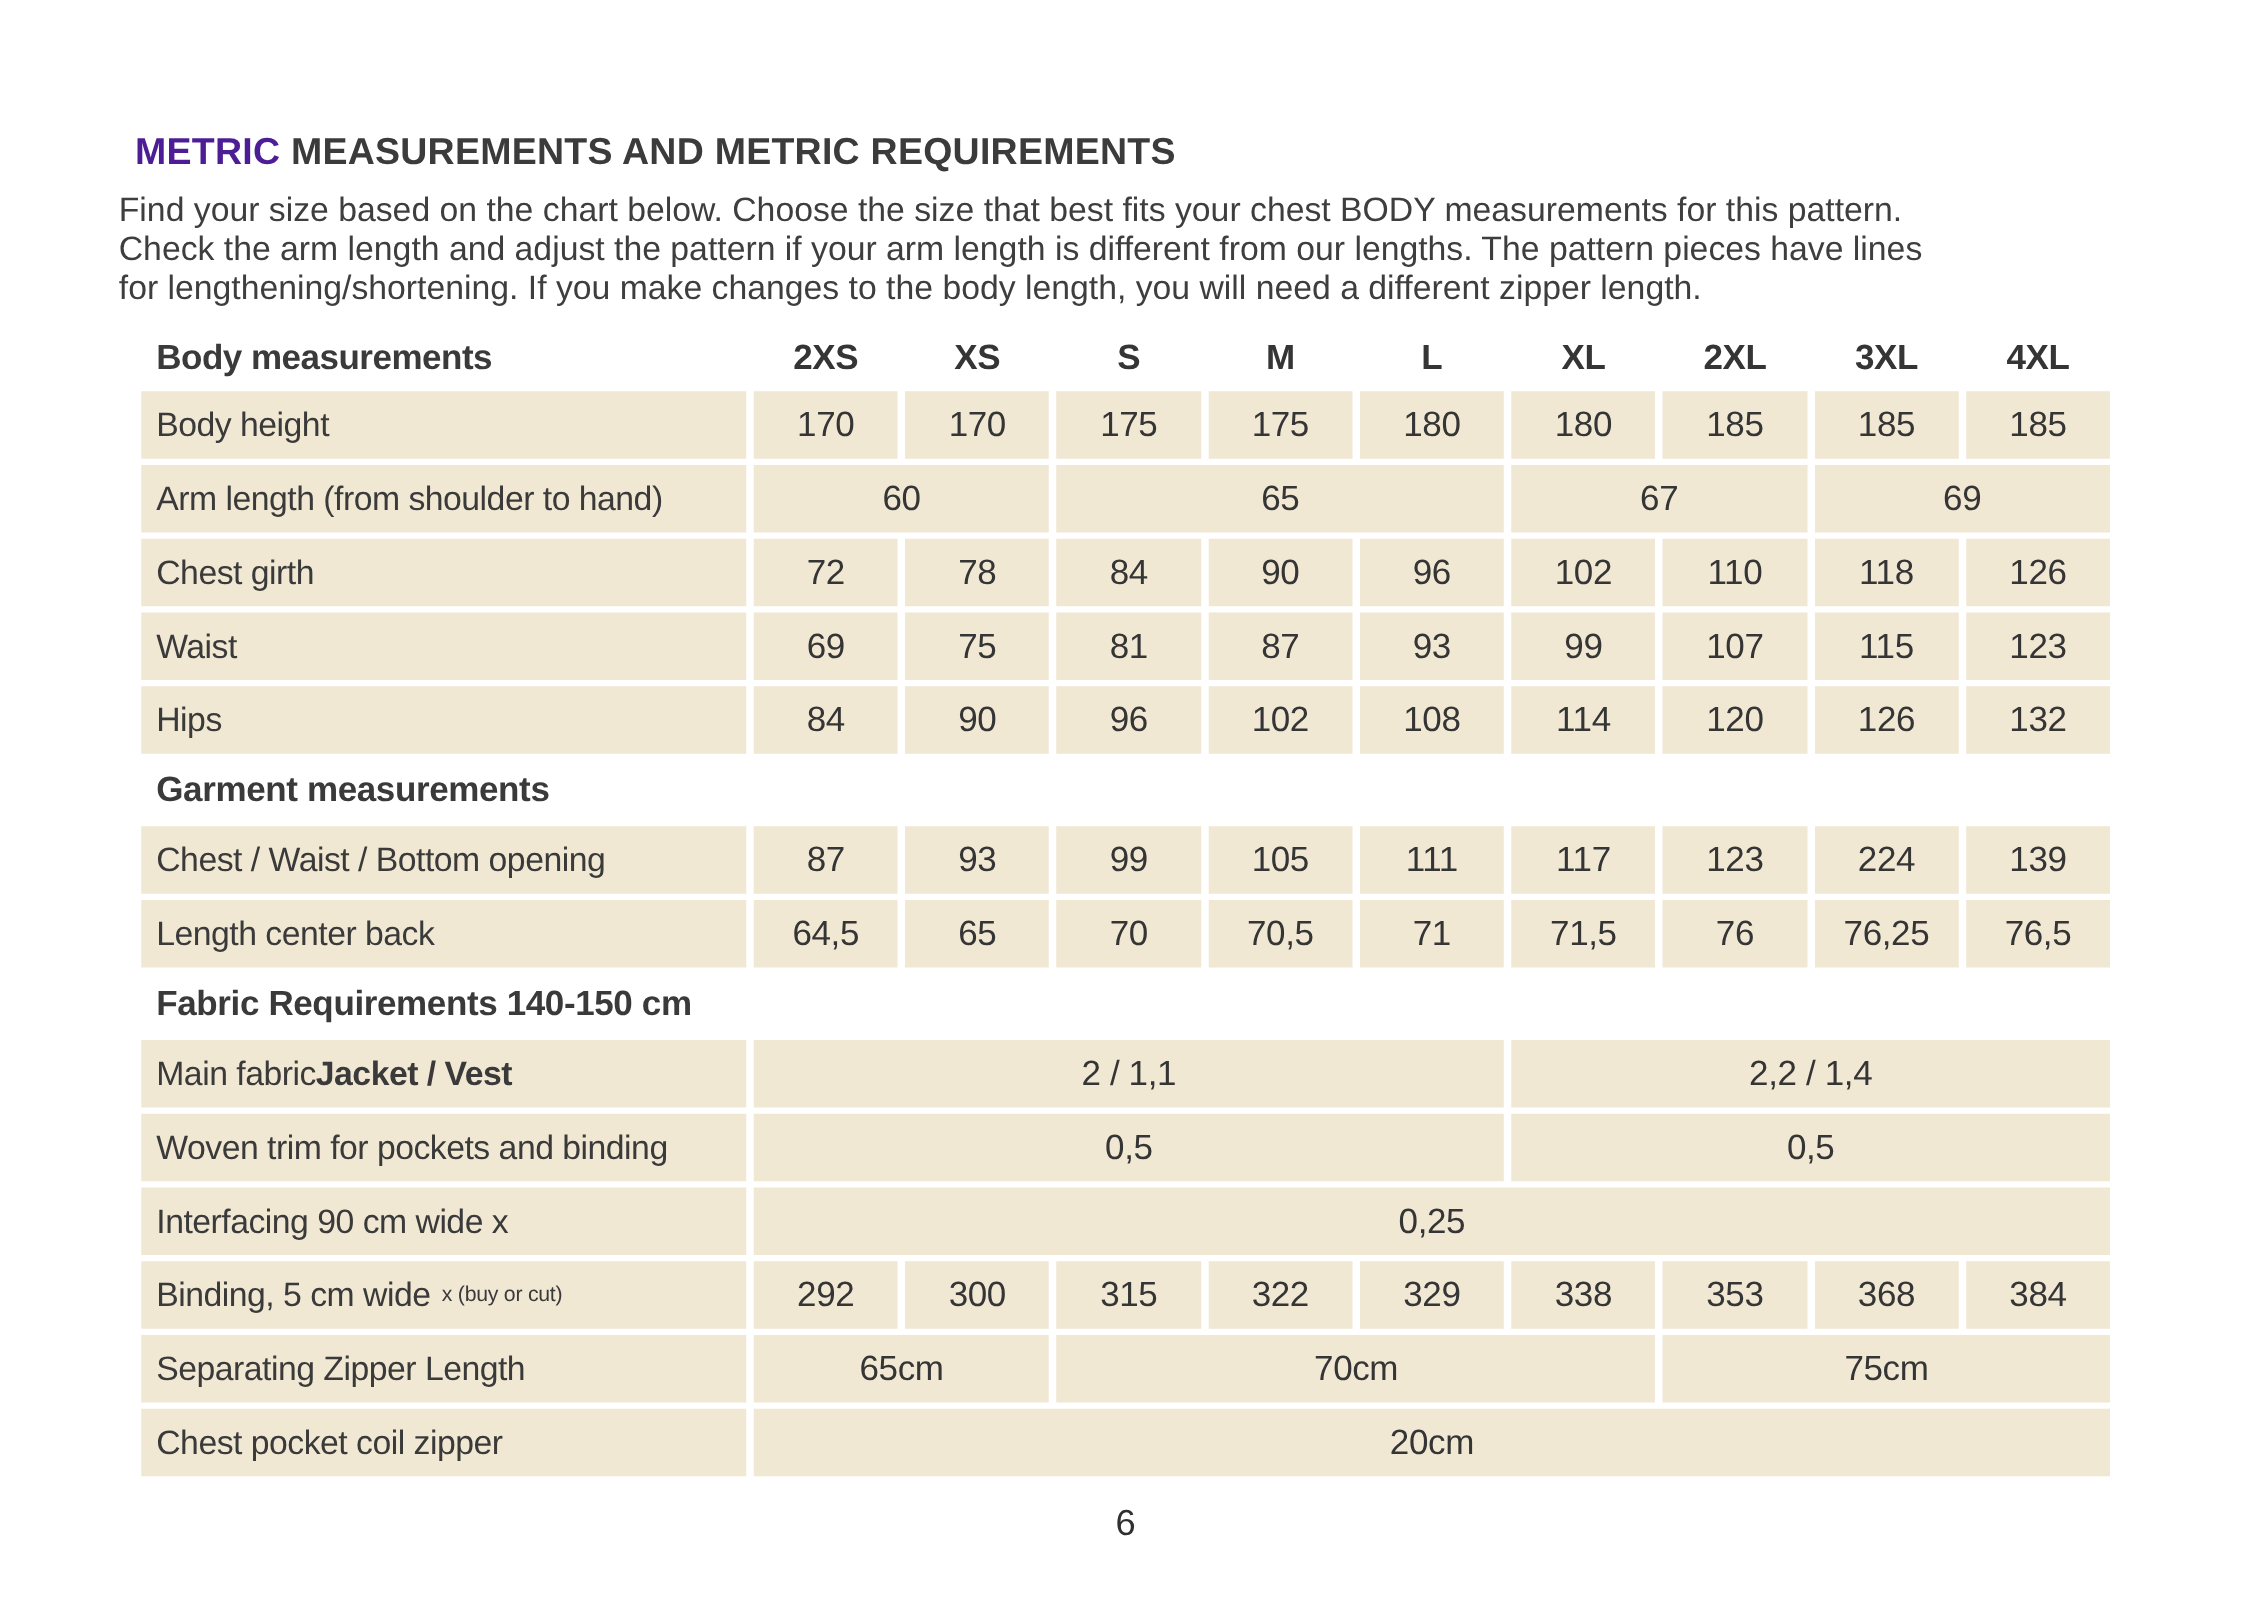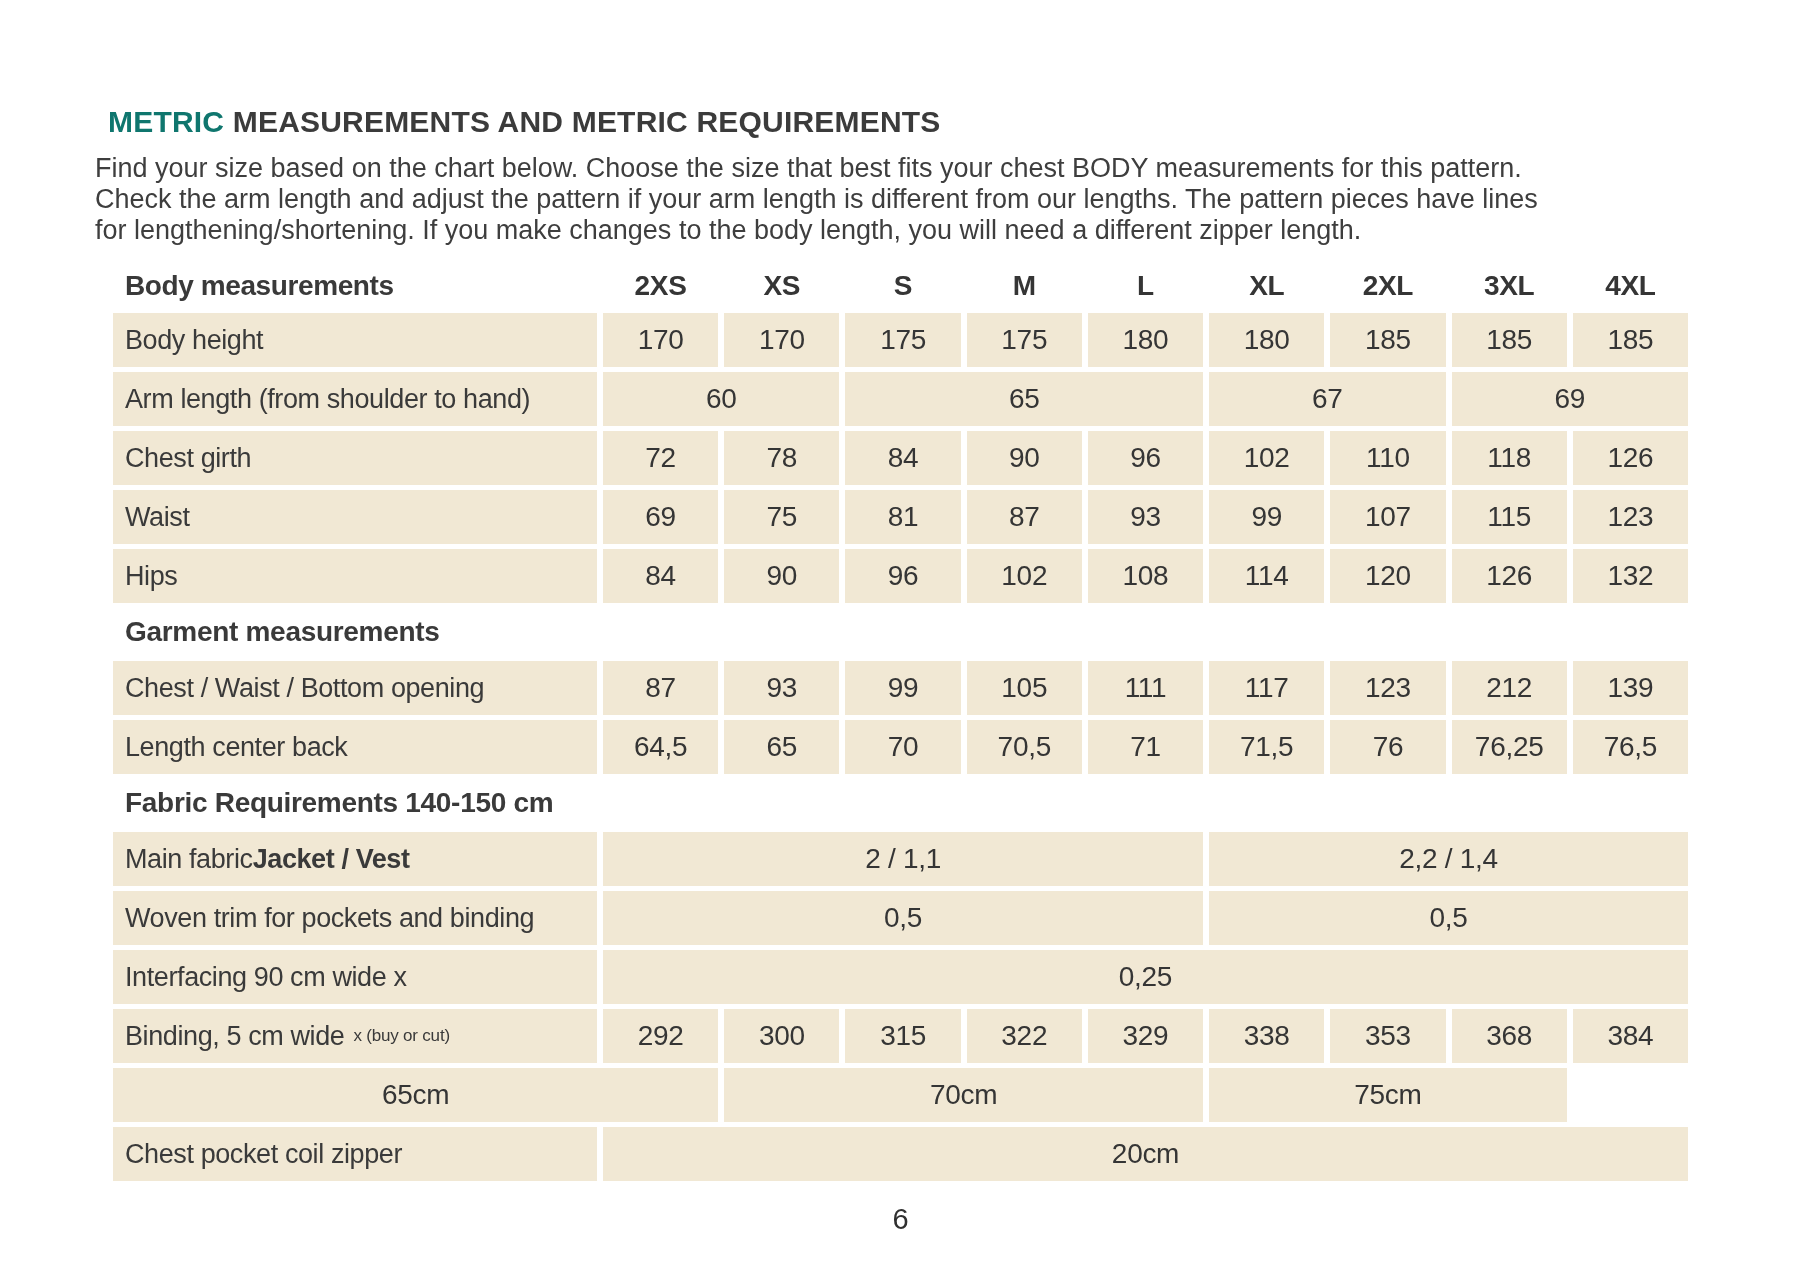--- a/index.html
+++ b/index.html
@@ -11,21 +11,21 @@
   }
   .title {
     margin-left:13px;
     font-size:30px;
     font-weight:600;
     letter-spacing:0.2px;
     color:#3b3b3b;
     line-height:38px;
     white-space:nowrap;
   }
-  .title .accent { color:#0f766e; }
+  .title .accent { color:#4c1d95; }
   .intro {
     margin-top:12px;
     font-size:27px;
     line-height:31px;
     color:#3e3e3e;
     white-space:pre-line;
     width:1630px;
   }
   .size-table {
     margin-top:17px;
@@ -187,21 +187,21 @@
         <div class="label-cell">
           <span>Chest / Waist / Bottom opening</span>
         </div>
         <div class="val-cell">87</div>
         <div class="val-cell">93</div>
         <div class="val-cell">99</div>
         <div class="val-cell">105</div>
         <div class="val-cell">111</div>
         <div class="val-cell">117</div>
         <div class="val-cell">123</div>
-        <div class="val-cell">212</div>
+        <div class="val-cell">224</div>
         <div class="val-cell">139</div>
       </div>
       <div class="t-row">
         <div class="label-cell">
           <span>Length center back</span>
         </div>
         <div class="val-cell">64,5</div>
         <div class="val-cell">65</div>
         <div class="val-cell">70</div>
         <div class="val-cell">70,5</div>
@@ -242,20 +242,23 @@
         <div class="val-cell">300</div>
         <div class="val-cell">315</div>
         <div class="val-cell">322</div>
         <div class="val-cell">329</div>
         <div class="val-cell">338</div>
         <div class="val-cell">353</div>
         <div class="val-cell">368</div>
         <div class="val-cell">384</div>
       </div>
       <div class="t-row">
+        <div class="label-cell">
+          <span>Separating Zipper Length</span>
+        </div>
         <div class="val-cell" style="grid-column: span 2;">65cm</div>
         <div class="val-cell" style="grid-column: span 4;">70cm</div>
         <div class="val-cell" style="grid-column: span 3;">75cm</div>
       </div>
       <div class="t-row">
         <div class="label-cell">
           <span>Chest pocket coil zipper</span>
         </div>
         <div class="val-cell" style="grid-column: span 9;">20cm</div>
       </div>

